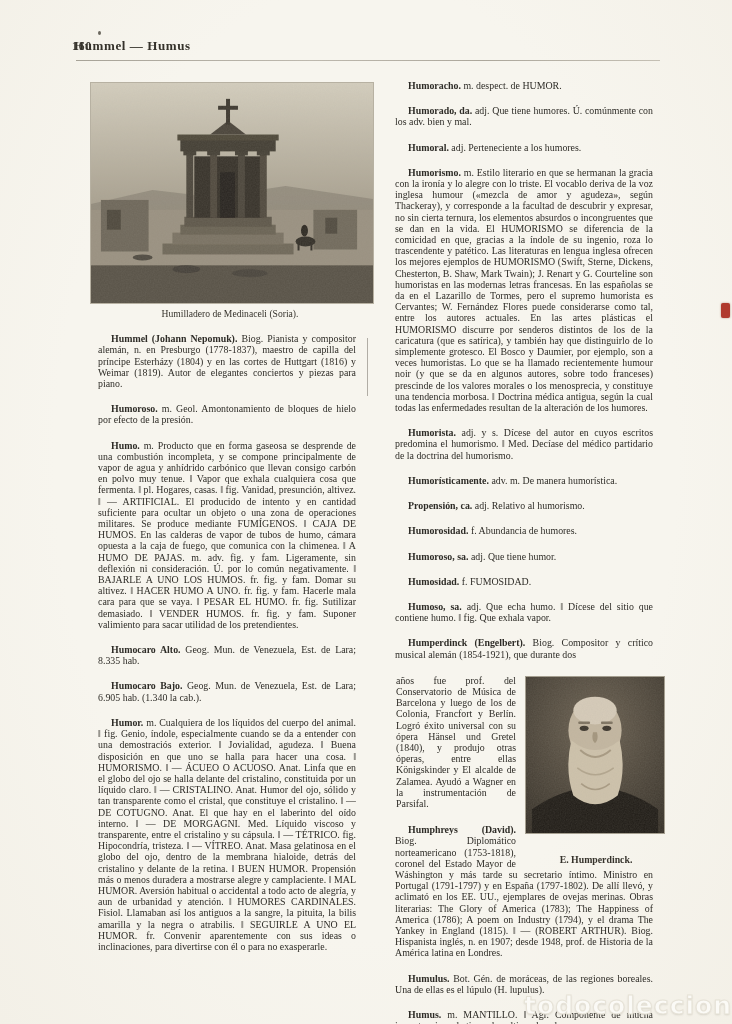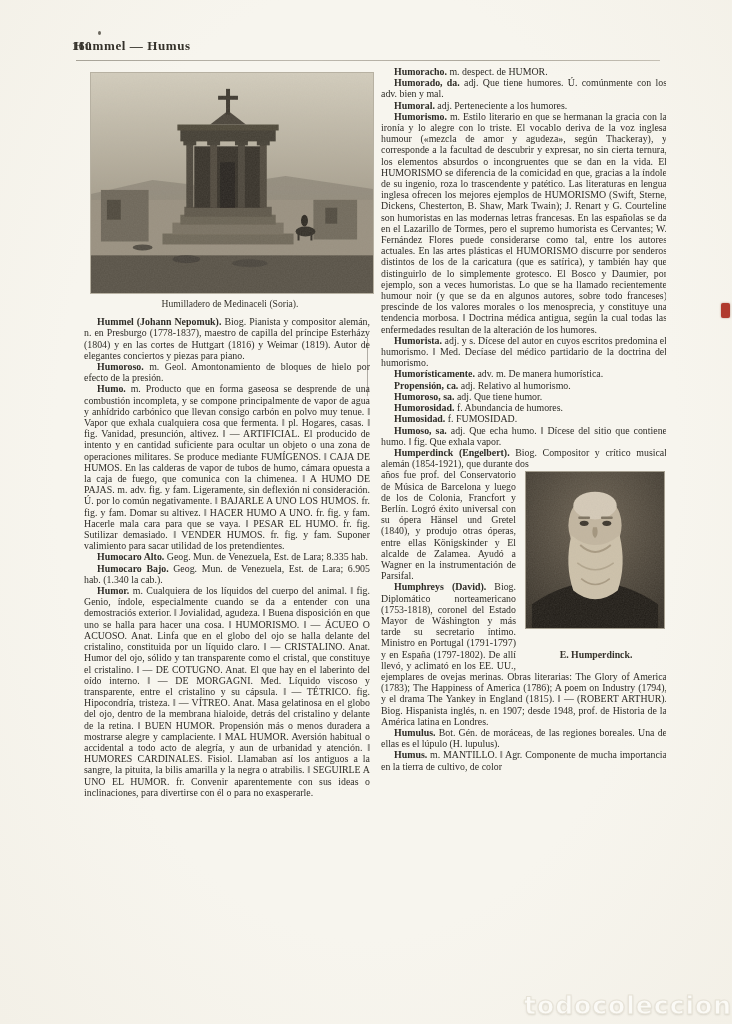--- a/index.html
+++ b/index.html
@@ -34,25 +34,25 @@
   .columns {
     display: flex; gap: 11px;
     margin: 5px 0 0 84px; width: 582px; height: 960px;
     overflow: hidden;
   }
   .col {
     width: 286px; flex: 0 0 286px;
     font-size: 9.9px; line-height: 11.2px;
     text-align: justify; hyphens: auto;
   }
-  .col p.entry { margin: 0; text-indent: 13px; font-family: Liberation Serif, serif; }
-  .col p.cont  { margin: 0; text-indent: 0; }
+  .col p.entry { margin: 14px; text-indent: 13px; font-family: Liberation Serif, serif; }
+  .col p.cont  { margin: 15px; text-indent: 0; }
   .term { font-weight: bold; }
 
-  figure.photo { margin: 6px 0 2px 0; padding-left: 6px; }
+  figure.photo { margin: 16px 0 2px 0; padding-left: 6px; }
   figure.photo svg { display: block; border: 1px solid #b7b1a2; }
   .photo-caption {
     text-align: center; font-size: 9.6px; margin: 4px 0 7px 0; color: #36332c;
   }
 
   figure.portrait {
     float: right; width: 142px; margin: 2px 0 3px 9px;
   }
   figure.portrait svg { display: block; border: 1px solid #a59f90; }
   .portrait-caption {
@@ -151,22 +151,22 @@
         </div>
     </div>
     <div class="col" id="right-col">
         <p class="entry"><span class="term">Humoracho. </span>m. despect. de HUMOR.</p>
         <p class="entry"><span class="term">Humorado, da. </span>adj. Que tiene humores. Ú. comúnmente con los adv. bien y mal.</p>
         <p class="entry"><span class="term">Humoral. </span>adj. Perteneciente a los humores.</p>
         <p class="entry"><span class="term">Humorismo. </span>m. Estilo literario en que se hermanan la gracia con la ironía y lo alegre con lo triste. El vocablo deriva de la voz inglesa humour («mezcla de amor y agudeza», según Thackeray), y corresponde a la facultad de descubrir y expresar, no sin cierta ternura, los elementos absurdos o incongruentes que se dan en la vida. El HUMORISMO se diferencia de la comicidad en que, gracias a la índole de su ingenio, roza lo trascendente y patético. Las literaturas en lengua inglesa ofrecen los mejores ejemplos de HUMORISMO (Swift, Sterne, Dickens, Chesterton, B. Shaw, Mark Twain); J. Renart y G. Courteline son humoristas en las modernas letras francesas. En las españolas se da en el Lazarillo de Tormes, pero el supremo humorista es Cervantes; W. Fernández Flores puede considerarse como tal, entre los autores actuales. En las artes plásticas el HUMORISMO discurre por senderos distintos de los de la caricatura (que es satírica), y también hay que distinguirlo de lo simplemente grotesco. El Bosco y Daumier, por ejemplo, son a veces humoristas. Lo que se ha llamado recientemente humour noir (y que se da en algunos autores, sobre todo franceses) prescinde de los valores morales o los menosprecia, y constituye una tendencia morbosa. ‖ Doctrina médica antigua, según la cual todas las enfermedades resultan de la alteración de los humores.</p>
         <p class="entry"><span class="term">Humorista. </span>adj. y s. Dícese del autor en cuyos escritos predomina el humorismo. ‖ Med. Decíase del médico partidario de la doctrina del humorismo.</p>
         <p class="entry"><span class="term">Humorísticamente. </span>adv. m. De manera humorística.</p>
         <p class="entry"><span class="term">Propensión, ca. </span>adj. Relativo al humorismo.</p>
+        <p class="entry"><span class="term">Humorosidad. </span>f. Abundancia de humores.</p>
         <p class="entry"><span class="term">Humoroso, sa. </span>adj. Que tiene humor.</p>
-        <p class="entry"><span class="term">Humorosidad. </span>f. Abundancia de humores.</p>
         <p class="entry"><span class="term">Humosidad. </span>f. FUMOSIDAD.</p>
         <p class="entry"><span class="term">Humoso, sa. </span>adj. Que echa humo. ‖ Dícese del sitio que contiene humo. ‖ fig. Que exhala vapor.</p>
         <p class="entry"><span class="term">Humperdinck (Engelbert). </span>Biog. Compositor y crítico musical alemán (1854-1921), que durante dos</p>
         <figure class="portrait">
     <svg width="140" height="158" viewBox="0 0 140 158" preserveAspectRatio="none" aria-hidden="true">
       <defs>
         <radialGradient id="pbg" cx="0.5" cy="0.32" r="0.95">
           <stop offset="0" stop-color="#6c6253"></stop>
                 <stop offset="1" stop-color="#2c2720"></stop>
         </radialGradient>

